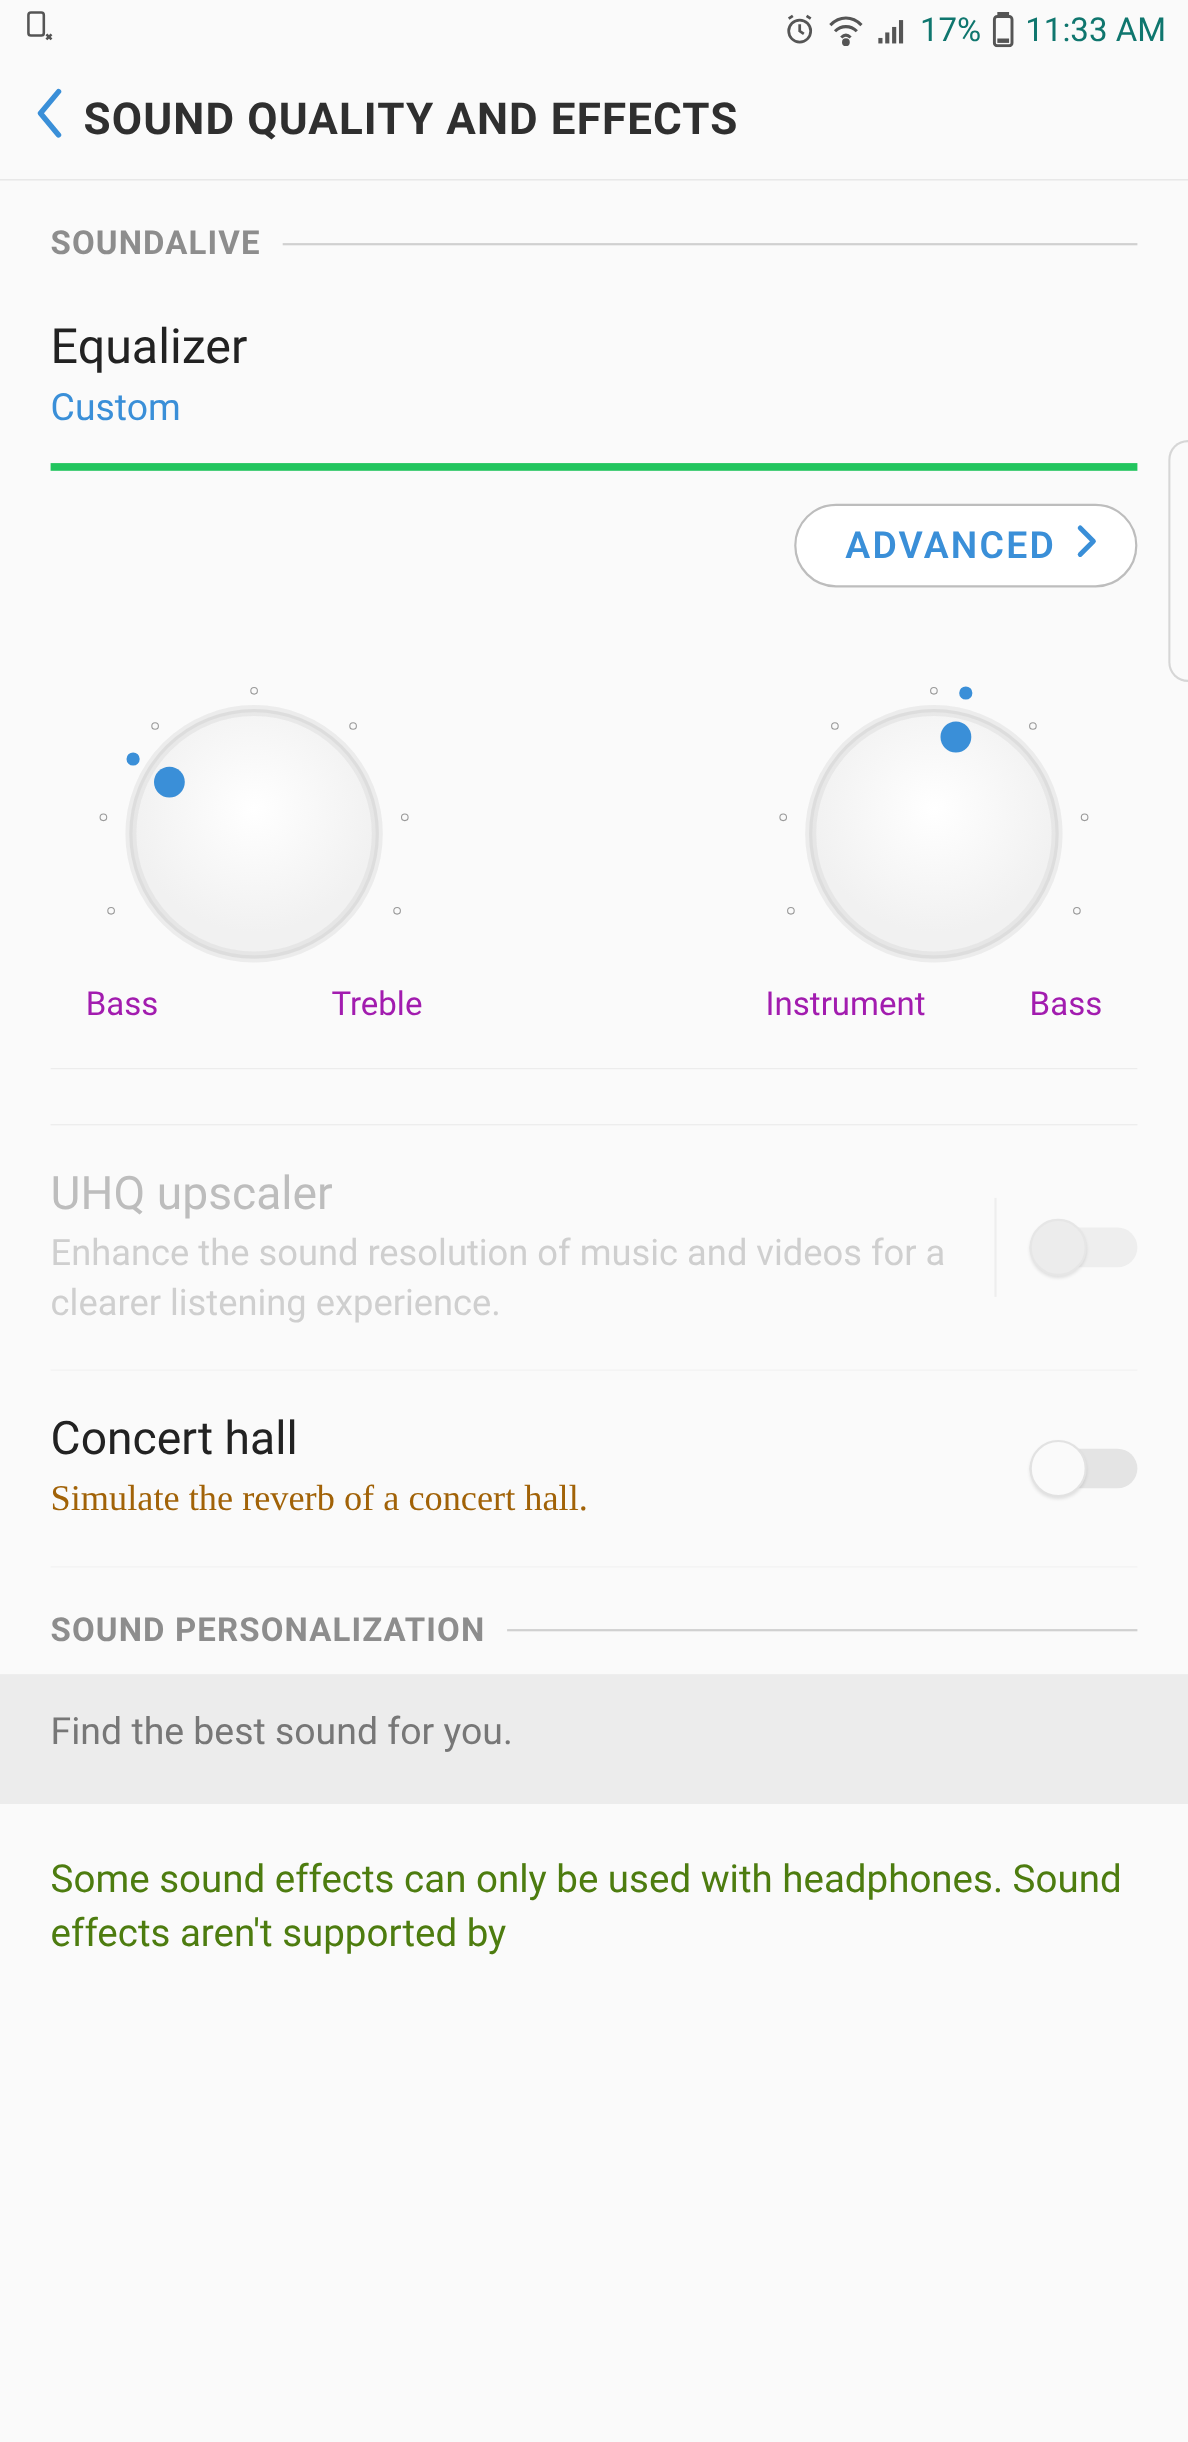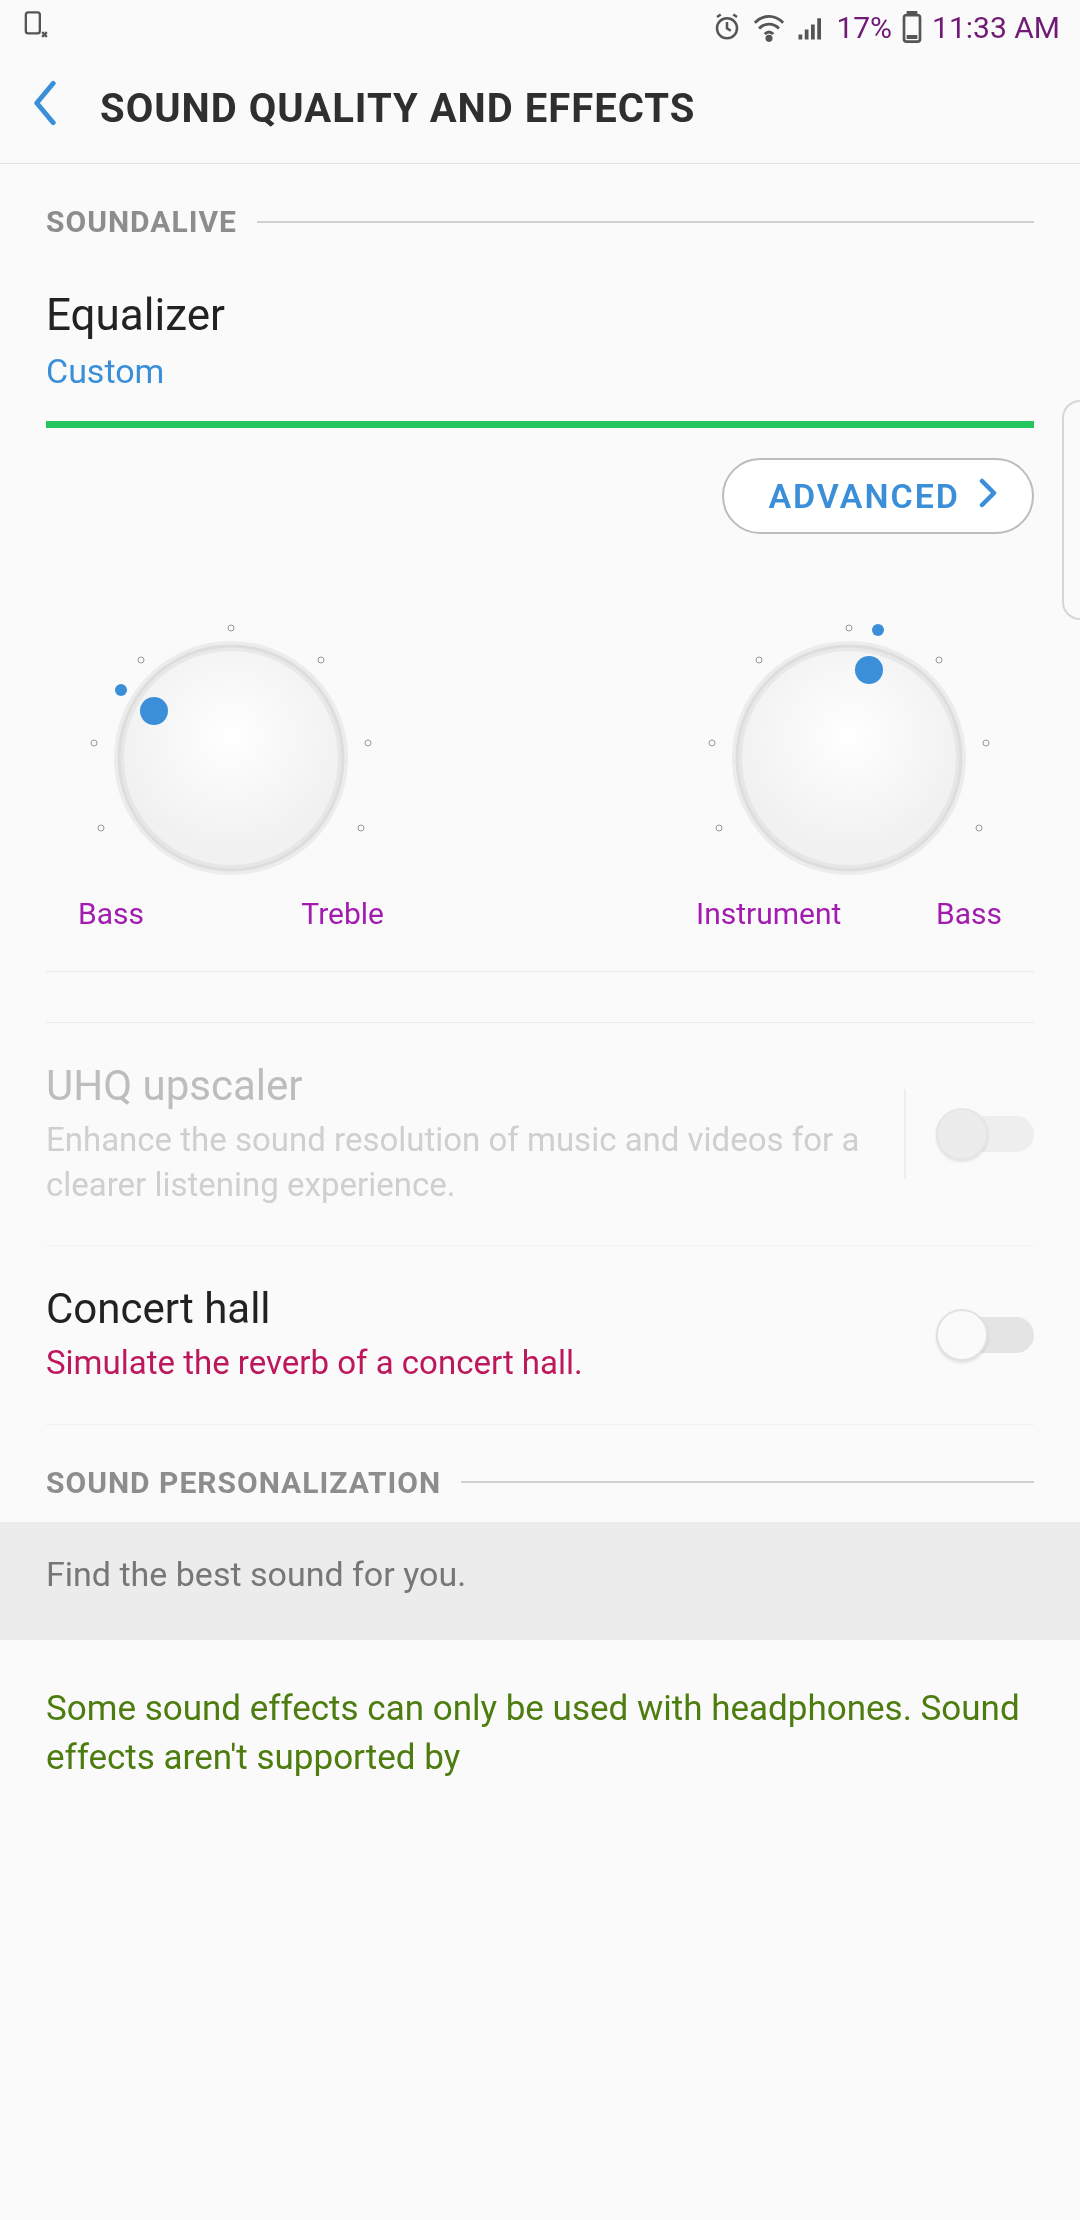--- a/index.html
+++ b/index.html
@@ -1,23 +1,23 @@
 <!DOCTYPE html>
 <html><head>
 <meta charset="utf-8">
 <style>
   * { box-sizing: border-box; margin: 0; padding: 0; }
   html, body { width: 1080px; height: 2220px; font-family: -apple-system, "Segoe UI", Roboto, Arial, sans-serif; background: #fafafa; color: #212121; overflow: hidden; }
-  .status-bar { height: 54px; display: flex; align-items: center; padding: 0 20px; font-size: 30px; color: #701a75; }
+  .status-bar { height: 54px; display: flex; align-items: center; padding: 0 20px; font-size: 30px; color: #0f766e; }
   .status-left { flex: 1; display: flex; align-items: center; gap: 10px; }
   .status-right { display: flex; align-items: center; gap: 10px; }
   .status-right span { display: inline-flex; align-items: center; }
   .icon { display: inline-block; }
 
-  .app-bar { height: 110px; display: flex; align-items: center; padding: 0 30px; border-bottom: 1px solid #e0e0e0; gap: 40px; }
+  .app-bar { height: 110px; display: flex; align-items: center; padding: 0 30px; border-bottom: 1px solid #e0e0e0; gap: 16px; }
   .app-bar .back { color: #3a8fd8; font-size: 46px; }
   .app-bar .title { font-size: 40px; font-weight: 700; letter-spacing: 1px; color: #2f2f2f; }
 
   .section { padding: 0 46px; }
   .section-header { display: flex; align-items: center; gap: 20px; padding-top: 40px; }
   .section-header .label { color: #8d8d8d; font-size: 30px; font-weight: 700; letter-spacing: 1px; }
   .section-header .line { flex: 1; height: 2px; background: #d0d0d0; }
 
   .equalizer-row { padding: 50px 0 30px; border-bottom: 7px solid #22c55e; }
   .eq-title { font-size: 44px; color: #222; margin-bottom: 10px; }
@@ -33,21 +33,21 @@
   .dial-labels { display: flex; justify-content: space-between; padding: 0 12px; font-size: 30px; color: #a21caf; margin-top: 18px; }
 
   .toggle-row { display: flex; align-items: center; padding: 38px 0; border-bottom: 1px solid #f1f1f1; gap: 30px; }
   .toggle-row:last-of-type { border-bottom: none; }
   .toggle-text { flex: 1; }
   .toggle-title { font-size: 42px; margin-bottom: 8px; }
   .toggle-desc { font-size: 33px; line-height: 1.35; }
   .disabled .toggle-title { color: #bdbdbd; }
   .disabled .toggle-desc { color: #cfcfcf; }
   .enabled .toggle-title { color: #222; }
-  .enabled .toggle-desc { color: #be185d; }
+  .enabled .toggle-desc { color: #a16207; font-family: Liberation Serif, serif; }
   .divider-vert { width: 2px; height: 90px; background: #eee; }
 
   .switch { width: 98px; height: 52px; position: relative; }
   .switch .track { position: absolute; inset: 8px 0; border-radius: 30px; background: #e4e4e4; }
   .switch .knob { position: absolute; width: 52px; height: 52px; border-radius: 50%; top: 0; left: 0; background: #fafafa; border: 2px solid #e2e2e2; box-shadow: 0 2px 3px rgba(0,0,0,0.1); }
   .switch.disabled .track { background: #eeeeee; }
   .switch.disabled .knob { background: #ececec; border-color: #e6e6e6; }
 
   .highlight-row { background: #ececec; margin: 0 -46px; padding: 30px 46px 42px; }
   .highlight-row .toggle-title { color: #222; font-size: 42px; margin-bottom: 8px;}

